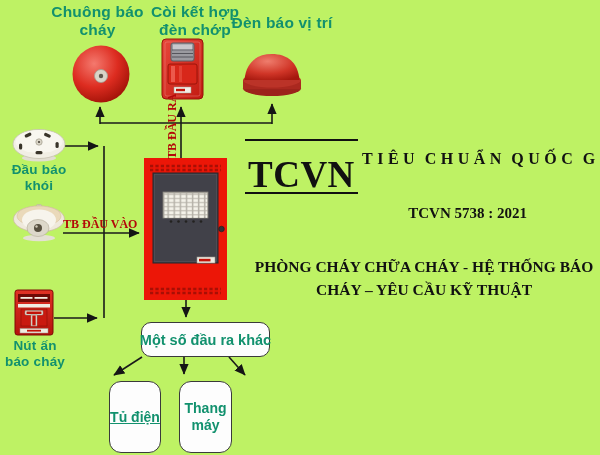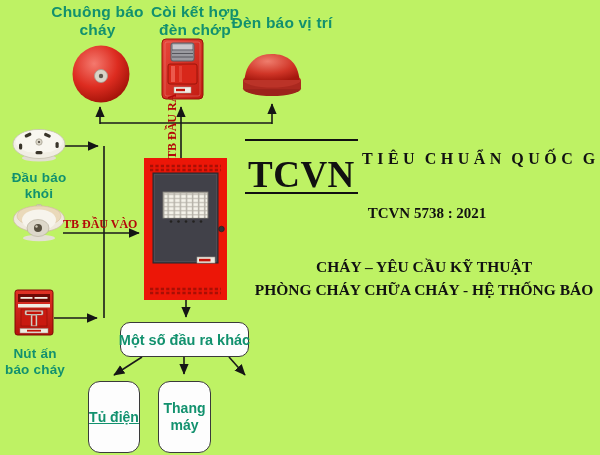--- a/index.html
+++ b/index.html
@@ -7,32 +7,32 @@
     position:relative;width:600px;height:455px;background:#bef264;
     font-family:"Liberation Sans",sans-serif;overflow:hidden;
   }
   .abs{position:absolute;}
   svg{display:block;}
   
   .dev-label{
     position:absolute;color:#12916e;font-weight:bold;text-align:center;
     font-size:15.5px;line-height:17.5px;letter-spacing:.2px;
   }
-  .dev-label.small{font-size:13.5px;line-height:16px;margin-top:8px;}
+  .dev-label.small{font-size:13.5px;line-height:16px;}
   
   .bus-label{
     position:absolute;color:#b30909;font-weight:bold;text-align:center;
     font-family:"Liberation Serif",serif;font-size:12px;line-height:12px;white-space:nowrap;
   }
   .bus-label.vert{transform:rotate(-90deg);transform-origin:center;}
   
   .obox{
     position:absolute;border:1.6px solid #3a3a3a;border-radius:12px;background:#fdfdfd;
     display:flex;align-items:center;justify-content:center;text-align:center;
-    color:#12916e;font-weight:bold;box-sizing:border-box;
+    color:#12916e;font-weight:bold;box-sizing:border-box;margin-left:21px;
   }
   .obox.header{border-radius:10px;font-size:14.5px;white-space:nowrap;}
   .obox .wrap{width:100%;font-size:14px;line-height:17px;}
   .obox .wrap.tight{font-size:13.5px;line-height:16.5px;}
   
   .tcvn-logo{
     position:absolute;font-family:"Liberation Serif",serif;font-weight:bold;
     font-size:37px;line-height:31px;color:#111;letter-spacing:.5px;
     border-top:2.5px solid #111;border-bottom:2.5px solid #111;padding:18px 3px 2px 3px;
   }
@@ -229,19 +229,19 @@
 
   <div class="obox" style="left:88px;top:381px;width:52px;height:72px;text-decoration:underline;">
     <div class="wrap">Tủ điện</div>
   </div>
   <div class="obox" style="left:158px;top:381px;width:53px;height:72px;">
     <div class="wrap">Thang máy</div>
   </div>
 
   <div class="tcvn-logo" style="left:245px;top:139px;">TCVN</div>
   <div class="tcvn-type" style="left:362px;top:150px;">TIÊU CHUẨN QUỐC GIA</div>
-  <div class="tcvn-code" style="left:327px;top:205px;width:200px;">TCVN 5738 : 2021</div>
+  <div class="tcvn-code" style="left:327px;top:205px;width:200px;text-align:right;">TCVN 5738 : 2021</div>
   <div class="tcvn-title" style="left:252px;top:256px;width:344px;">
+    <div>PHÒNG CHÁY CHỮA CHÁY - HỆ THỐNG BÁO</div>
     <div>CHÁY – YÊU CẦU KỸ THUẬT</div>
-    <div>PHÒNG CHÁY CHỮA CHÁY - HỆ THỐNG BÁO</div>
   </div>
 
 </div>
 
 </body></html>

